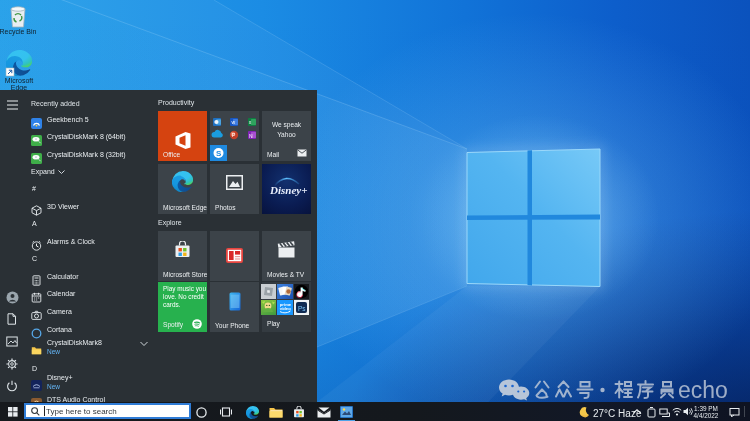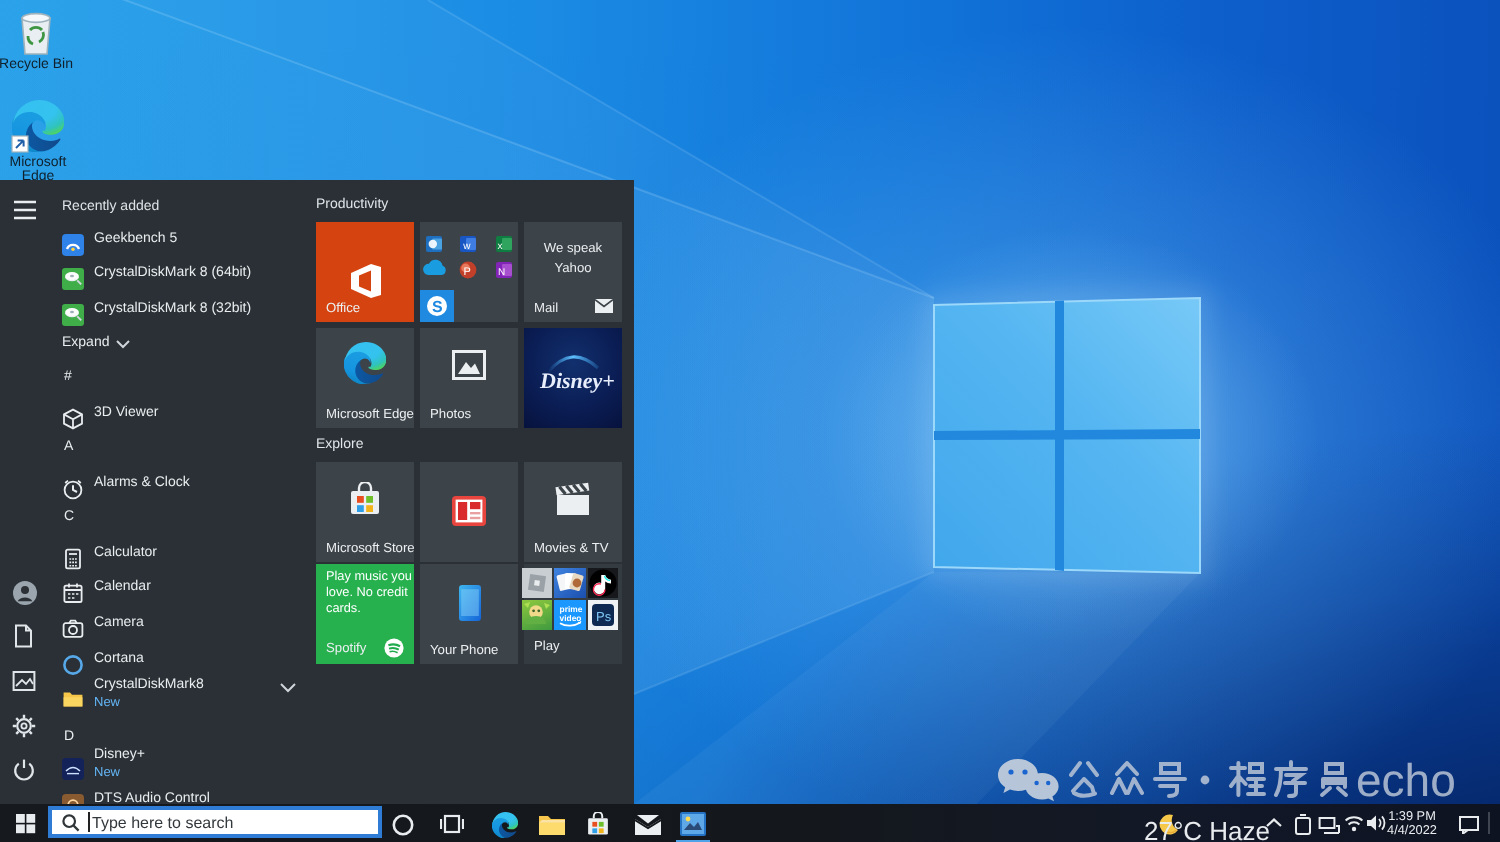--- a/index.html
+++ b/index.html
@@ -526,21 +526,21 @@
       <rect width="13" height="12" rx="1" fill="#2573c4"></rect>
       <rect x="1" y="1" width="11" height="10" fill="#5fa8e8"></rect>
       <path d="M2,9 L5,5.5 L7,7.5 L9,5 L11,9 Z" fill="#2a4a78"></path>
       <circle cx="4" cy="3.5" r="1.2" fill="#ffd94f"></circle>
     </svg>
   <div class="abs" style="left:338px;top:17.5px;width:17px;height:1.5px;background:#4fa3e8"></div>
   <svg class="abs" style="left:578px;top:4px" width="12" height="12">
       <path d="M8.5,1.5 a5,5 0 1 0 2.5,7.5 a5.5,5.5 0 0 1 -2.5,-7.5 z" fill="#f5c84a"></path>
       <path d="M4.5,9.5 c1.5,1 4,1.2 5.5,-0.3" fill="none" stroke="#e8a83a" stroke-width="0.7"></path>
     </svg>
-  <div class="abs" style="left:572px;top:5.5px;color:#e8ecef;font-size:13px;white-space:nowrap">27°C Haze</div>
+  <div class="abs" style="left:593px;top:5.5px;color:#e8ecef;font-size:10px;white-space:nowrap">27°C Haze</div>
   <svg class="abs" style="left:633px;top:7px" width="8" height="5">
       <path d="M0.5,4 L4,0.8 L7.5,4" fill="none" stroke="#e8ecef" stroke-width="1.1"></path>
     </svg>
   <svg class="abs" style="left:647px;top:4.5px" width="9" height="11">
       <g fill="none" stroke="#e8ecef" stroke-width="1">
         <rect x="1" y="2" width="7" height="8" rx="1"></rect>
         <path d="M3,0.5 h3"></path>
       </g>
     </svg>
   <svg class="abs" style="left:659px;top:5.5px" width="11" height="9">

